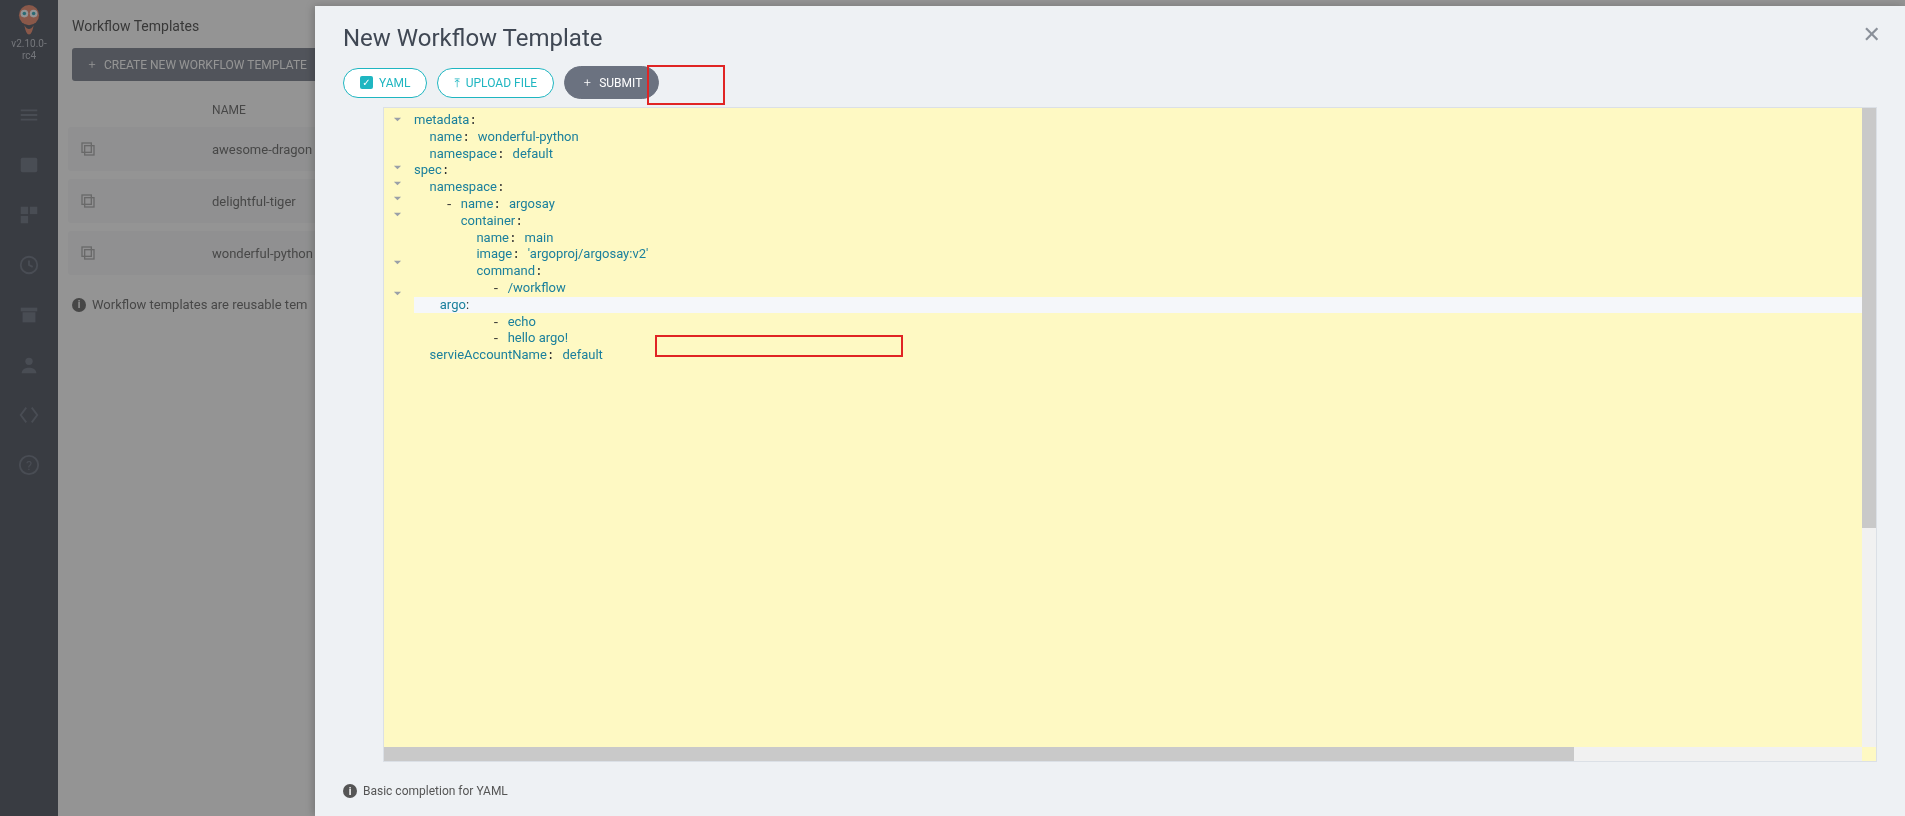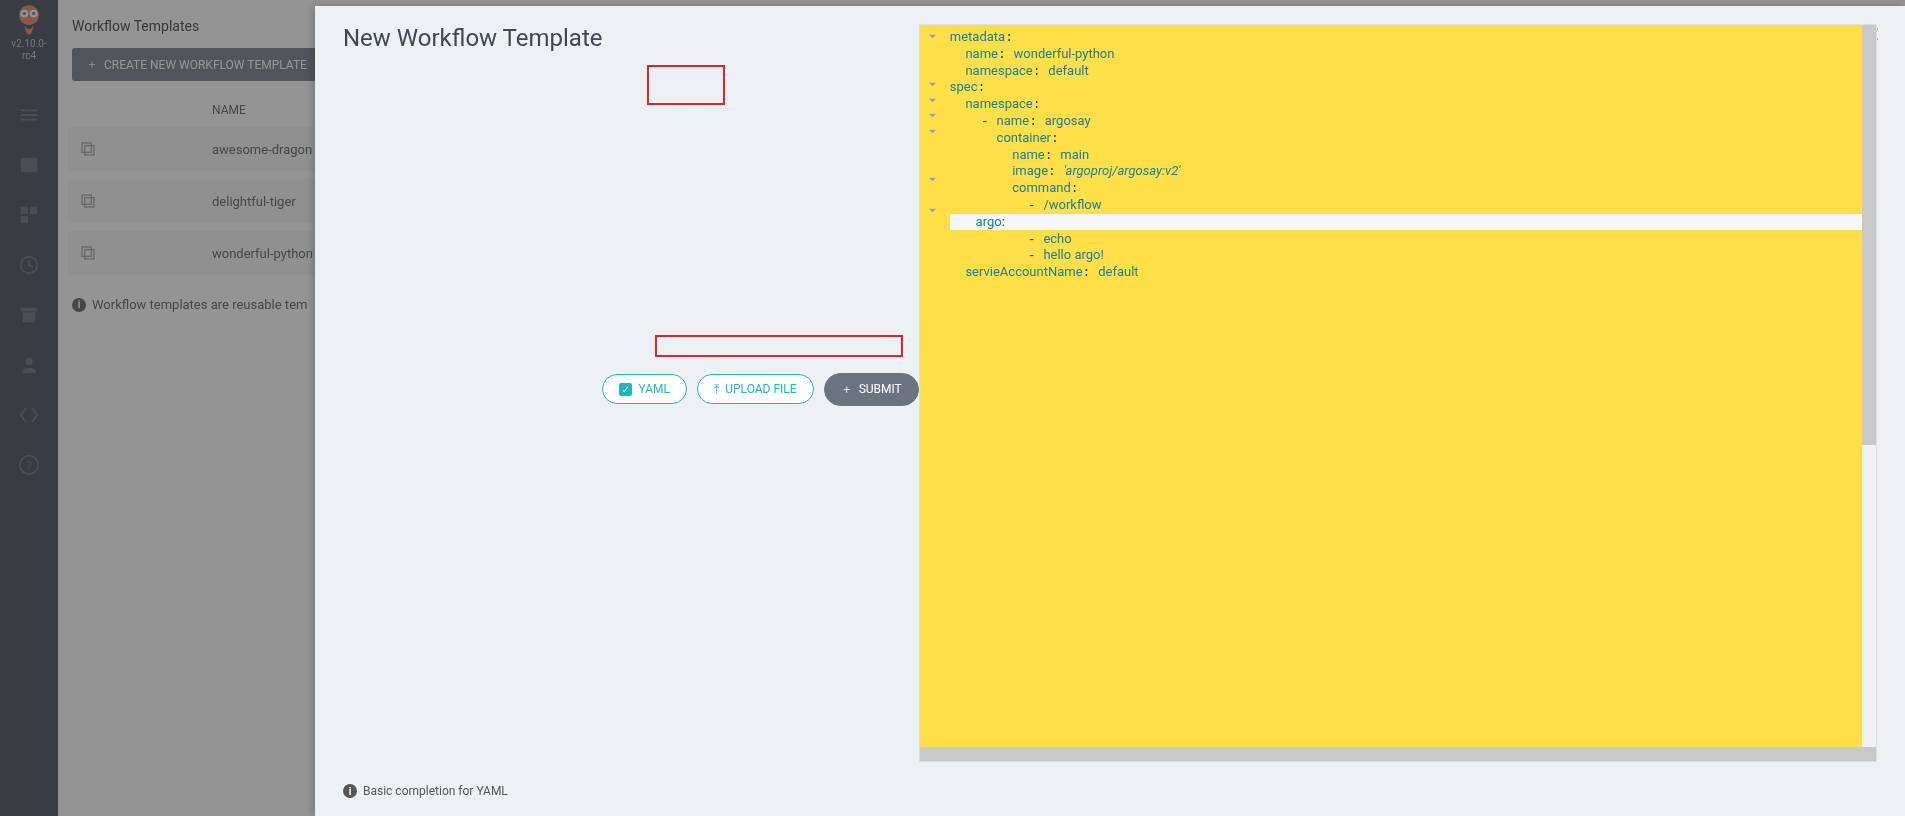--- a/index.html
+++ b/index.html
@@ -25,43 +25,43 @@
 .row { background: #f6f7f8; border-radius: 3px; margin-bottom: 8px; padding: 14px 12px; display: flex; align-items: center; font-size: 13px; color: #555; }
 .row .ricon-sm { width: 16px; height: 16px; margin-right: 116px; opacity: .6; }
 .info-line { padding: 14px 14px; font-size: 13px; color: #555; display: flex; align-items: center; gap: 6px; }
 
 
 .overlay { position: fixed; inset: 0; background: rgba(60,60,60,0.55); }
 
 
 .modal { position: fixed; top: 6px; right: 0; bottom: 0; width: 1590px; background: #eef1f4; box-shadow: -2px 0 8px rgba(0,0,0,.2); display: flex; flex-direction: column; }
 .modal-close { position: absolute; top: 16px; right: 24px; cursor: pointer; color: #8a9099; font-size: 22px; }
-.modal-inner { padding: 18px 28px 14px 28px; display: flex; flex-direction: row; height: 100%; }
+.modal-inner { padding: 18px 28px 14px 28px; display: flex; flex-direction: column; height: 100%; }
 .modal-title { font-size: 24px; font-weight: 400; color: #404854; margin-bottom: 14px; }
 .btn-row { display: flex; gap: 10px; align-items: center; margin-bottom: 8px; }
 .pillbtn { border: 1px solid #1fb6c1; background: #fff; color: #1fb6c1; padding: 7px 16px; border-radius: 18px; font-size: 12px; cursor: pointer; display: inline-flex; align-items: center; gap: 6px; }
 .pillbtn.dark { background: #6b7280; border-color: #6b7280; color: #fff; }
 .pillbtn .chk { width: 13px; height: 13px; background: #1fb6c1; display: inline-flex; align-items: center; justify-content: center; color: #fff; font-size: 10px; border-radius: 2px; }
 .annot-1 { position: absolute; border: 2px solid #e02424; pointer-events: none; }
 .annot-yaml { top: 59px; left: 332px; width: 78px; height: 40px; }
 .annot-san { top: 329px; left: 340px; width: 248px; height: 22px; }
 
 
-.editor-wrap { flex: 1; background: #fde047; border: 1px solid #dbe0e6; position: relative; overflow: hidden; }
+.editor-wrap { flex: 1; background: #fef9c3; border: 1px solid #dbe0e6; position: relative; overflow: hidden; margin-left: 40px; }
 .editor-scroll-v { position: absolute; right: 0; top: 0; bottom: 14px; width: 14px; background: #f1f1f1; }
 .editor-scroll-v .thumb { position: absolute; top: 0; width: 14px; height: 420px; background: #c9c9c9; }
 .editor-scroll-h { position: absolute; left: 0; right: 14px; bottom: 0; height: 14px; background: #f1f1f1; }
 .editor-scroll-h .thumb { position: absolute; left: 0; height: 14px; width: 1190px; background: #c9c9c9; }
 .code { font-family: Consolas, "Courier New", monospace; font-size: 13px; line-height: 15.8px; padding: 4px 0 4px 30px; white-space: pre; color: #333; }
 .gutter { position: absolute; left: 0; top: 4px; width: 26px; }
 .gut { height: 15.8px; display: flex; align-items: center; justify-content: center; }
 .gut svg { width: 9px; height: 9px; fill: #9aa0a8; }
 .tok-key { color: #1a7f9c; }
 .tok-val { color: #1a7f9c; }
-.tok-str { color: #1a7f9c; font-style: italic; }
+.tok-str { color: #1a7f9c; }
 .cursor-line { background: #f5f7fa; display: inline-block; width: 100%; }
 .helper { padding: 8px 28px 18px 28px; font-size: 12px; color: #555; display: flex; align-items: center; gap: 6px; }
 .info-ic { width: 14px; height: 14px; display: inline-flex; align-items: center; justify-content: center; background: #555; color: #fff; border-radius: 50%; font-size: 10px; font-weight: bold; }
 
 </style>
 </head>
 <body>
 
 <div class="app">
 

